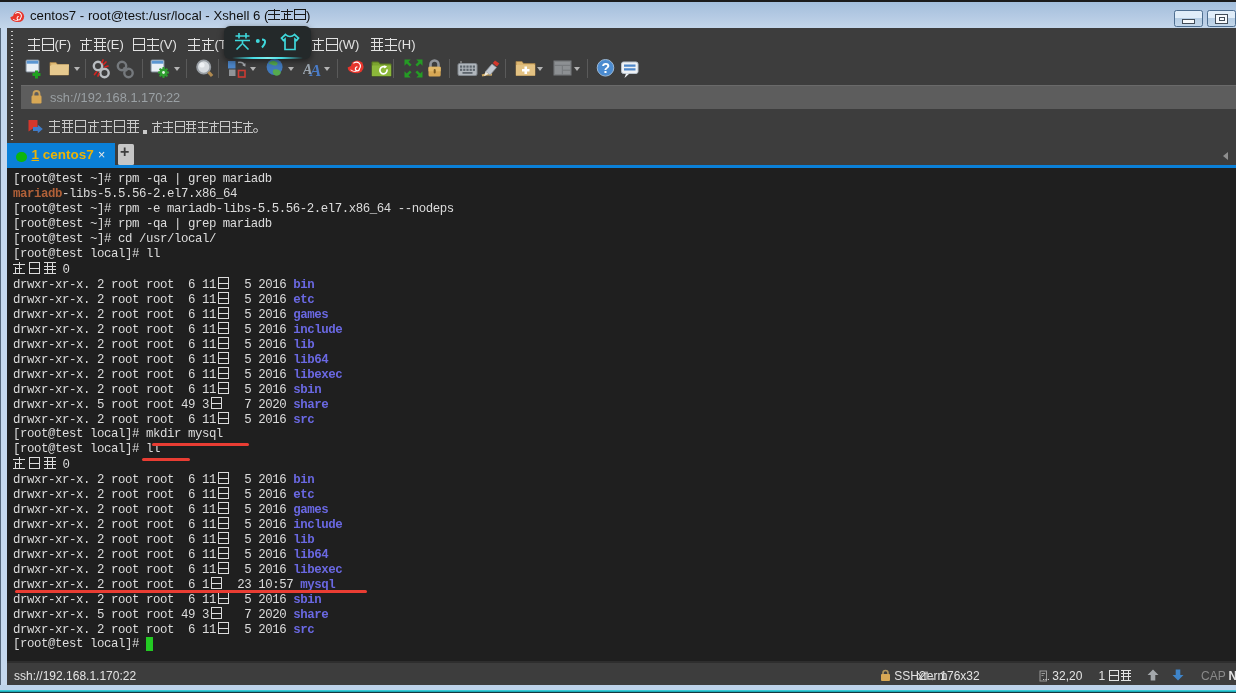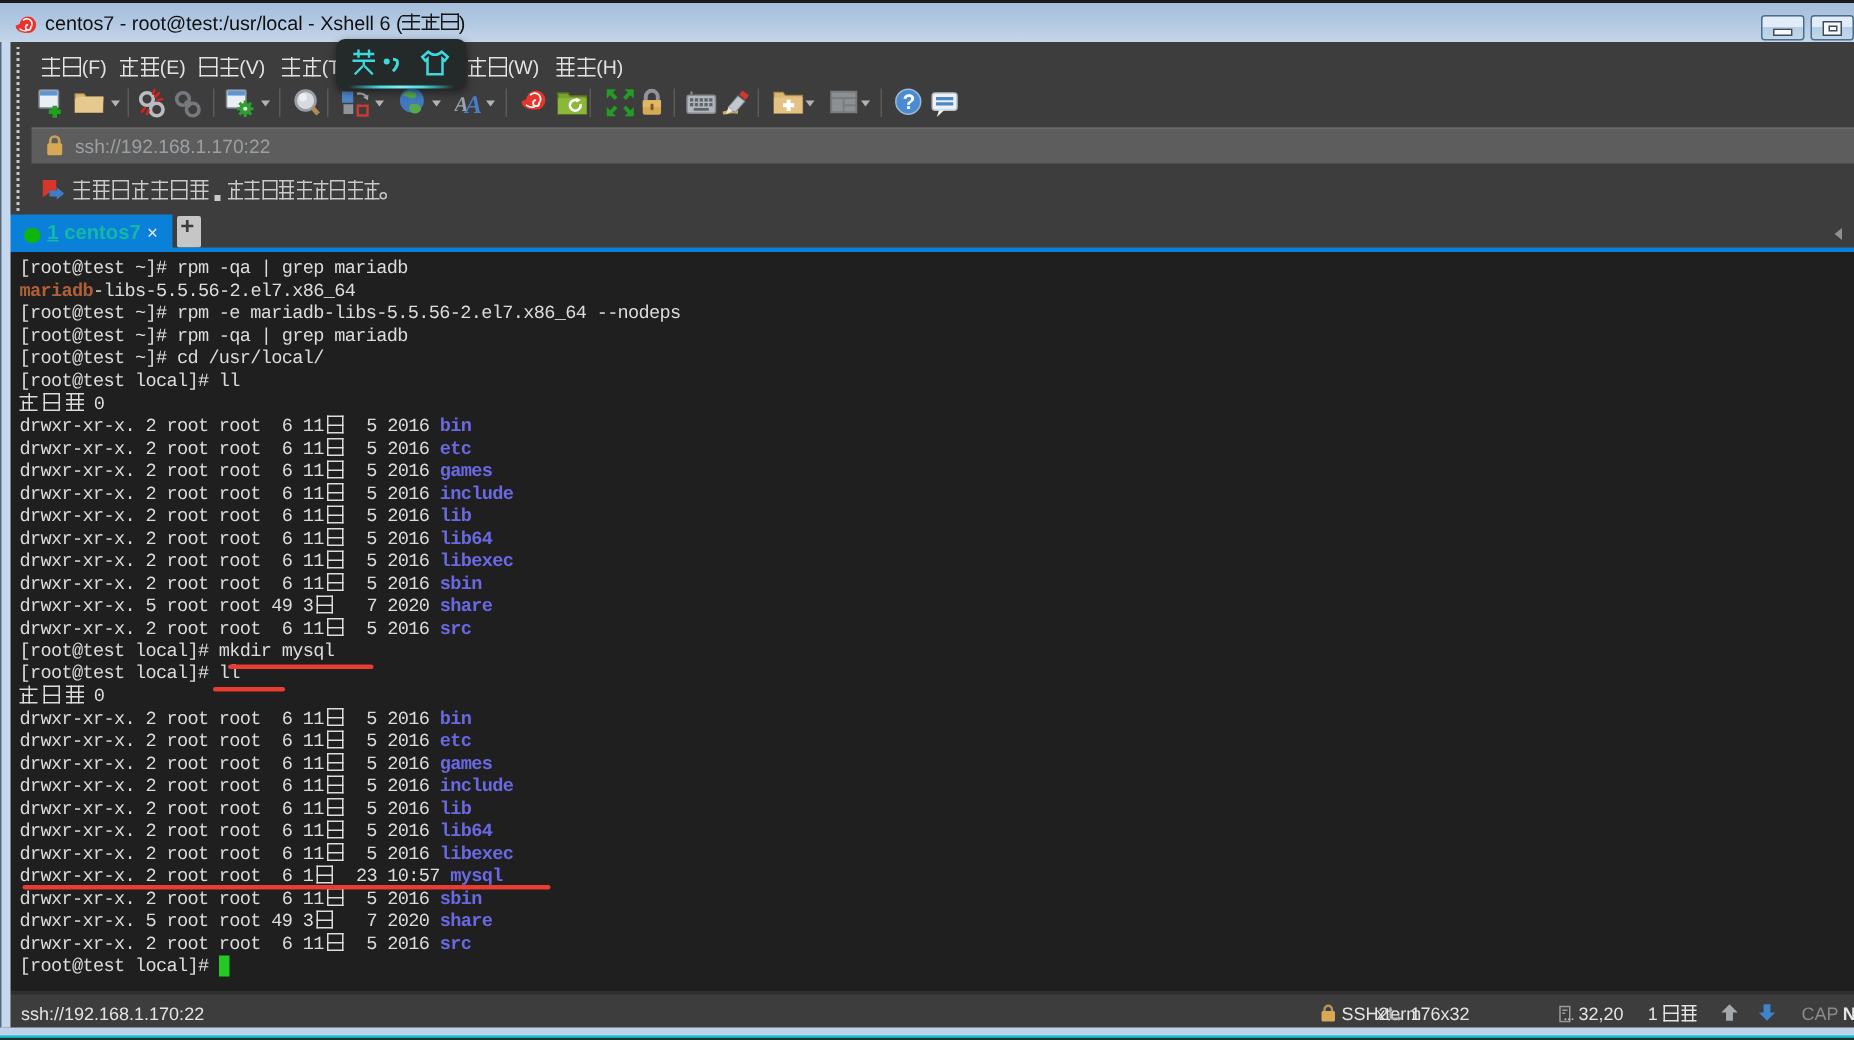--- a/index.html
+++ b/index.html
@@ -219,21 +219,21 @@
 <svg class="abs" style="left:27px;top:119px" width="17" height="16" viewBox="0 0 17 16">
     <path d="M1.5 1 h9 v11.5 l-4.5 -3 -4.5 3z" fill="#d5372c"></path>
     <path d="M6 8 h4.8 v-2.2 l5 4.2 -5 4.2 V12 H6z" fill="#3e7cc8"></path>
   </svg>
 <span class="abs" style="left:48.5px;top:119.5px"><i class="cj cb" style="width:11.5px;height:13px;margin-right:1.6px;vertical-align:1px;color:#c9c9c9;"></i><i class="cj cc" style="width:11.5px;height:13px;margin-right:1.6px;vertical-align:1px;color:#c9c9c9;"></i><i class="cj ca" style="width:11.5px;height:13px;margin-right:1.6px;vertical-align:1px;color:#c9c9c9;"></i><i class="cj cd" style="width:11.5px;height:13px;margin-right:1.6px;vertical-align:1px;color:#c9c9c9;"></i><i class="cj cb" style="width:11.5px;height:13px;margin-right:1.6px;vertical-align:1px;color:#c9c9c9;"></i><i class="cj ca" style="width:11.5px;height:13px;margin-right:1.6px;vertical-align:1px;color:#c9c9c9;"></i><i class="cj cc" style="width:11.5px;height:13px;margin-right:0px;vertical-align:1px;color:#c9c9c9;"></i></span>
 <i class="abs" style="left:143px;top:130px;width:4px;height:3.5px;background:#c9c9c9"></i>
 <span class="abs" style="left:152px;top:120px"><i class="cj cd" style="width:10px;height:12.5px;margin-right:1.4px;vertical-align:1px;color:#c9c9c9;"></i><i class="cj cb" style="width:10px;height:12.5px;margin-right:1.4px;vertical-align:1px;color:#c9c9c9;"></i><i class="cj ca" style="width:10px;height:12.5px;margin-right:1.4px;vertical-align:1px;color:#c9c9c9;"></i><i class="cj cc" style="width:10px;height:12.5px;margin-right:1.4px;vertical-align:1px;color:#c9c9c9;"></i><i class="cj cb" style="width:10px;height:12.5px;margin-right:1.4px;vertical-align:1px;color:#c9c9c9;"></i><i class="cj cd" style="width:10px;height:12.5px;margin-right:1.4px;vertical-align:1px;color:#c9c9c9;"></i><i class="cj ca" style="width:10px;height:12.5px;margin-right:1.4px;vertical-align:1px;color:#c9c9c9;"></i><i class="cj cb" style="width:10px;height:12.5px;margin-right:1.4px;vertical-align:1px;color:#c9c9c9;"></i><i class="cj cd" style="width:10px;height:12.5px;margin-right:0px;vertical-align:1px;color:#c9c9c9;"></i></span>
 <i class="abs" style="left:252.5px;top:127.5px;width:5px;height:5px;border:1.3px solid #c9c9c9;border-radius:50%"></i>
 <div id="tab1" class="abs"></div>
 <span class="abs" style="left:16px;top:151.5px;width:10.5px;height:10.5px;border-radius:50%;background:#0db50d"></span>
-<span class="abs" style="left:31.5px;top:147px;color:#14b8a6;font-size:13.5px;font-weight:bold"><u>1</u> centos7</span>
+<span class="abs" style="left:31.5px;top:147px;color:#eab308;font-size:13.5px;font-weight:bold"><u>1</u> centos7</span>
 <span class="abs" style="left:98px;top:147.5px;color:#e8e8e8;font-size:12.5px">×</span>
 <div id="tabplus" class="abs">
     <span style="position:absolute;left:2.6px;top:-1.5px;font-size:16px;font-weight:bold;color:#3d3d3d">+</span>
   </div>
 <div id="blueline" class="abs"></div>
 <i id="tabarrow" class="abs"></i>
 <div id="term" class="abs">
     <div id="tt"><div>[root@test ~]# rpm -qa | grep mariadb</div><div><span class="m">mariadb</span>-libs-5.5.56-2.el7.x86_64</div><div>[root@test ~]# rpm -e mariadb-libs-5.5.56-2.el7.x86_64 --nodeps</div><div>[root@test ~]# rpm -qa | grep mariadb</div><div>[root@test ~]# cd /usr/local/</div><div>[root@test local]# ll</div><div><i class="cj cd" style="width:11.5px;height:12px;margin-right:4px;vertical-align:-1.5px;color:#dcdcdc;"></i><i class="cj ca" style="width:11.5px;height:12px;margin-right:4px;vertical-align:-1.5px;color:#dcdcdc;"></i><i class="cj cc" style="width:11.5px;height:12px;margin-right:0px;vertical-align:-1.5px;color:#dcdcdc;"></i> 0</div><div>drwxr-xr-x. 2 root root  6 11<i class="cj ca yue"></i>  5 2016 <span class="b">bin</span></div><div>drwxr-xr-x. 2 root root  6 11<i class="cj ca yue"></i>  5 2016 <span class="b">etc</span></div><div>drwxr-xr-x. 2 root root  6 11<i class="cj ca yue"></i>  5 2016 <span class="b">games</span></div><div>drwxr-xr-x. 2 root root  6 11<i class="cj ca yue"></i>  5 2016 <span class="b">include</span></div><div>drwxr-xr-x. 2 root root  6 11<i class="cj ca yue"></i>  5 2016 <span class="b">lib</span></div><div>drwxr-xr-x. 2 root root  6 11<i class="cj ca yue"></i>  5 2016 <span class="b">lib64</span></div><div>drwxr-xr-x. 2 root root  6 11<i class="cj ca yue"></i>  5 2016 <span class="b">libexec</span></div><div>drwxr-xr-x. 2 root root  6 11<i class="cj ca yue"></i>  5 2016 <span class="b">sbin</span></div><div>drwxr-xr-x. 5 root root 49 3<i class="cj ca yue"></i>   7 2020 <span class="b">share</span></div><div>drwxr-xr-x. 2 root root  6 11<i class="cj ca yue"></i>  5 2016 <span class="b">src</span></div><div>[root@test local]# mkdir mysql</div><div>[root@test local]# ll</div><div><i class="cj cd" style="width:11.5px;height:12px;margin-right:4px;vertical-align:-1.5px;color:#dcdcdc;"></i><i class="cj ca" style="width:11.5px;height:12px;margin-right:4px;vertical-align:-1.5px;color:#dcdcdc;"></i><i class="cj cc" style="width:11.5px;height:12px;margin-right:0px;vertical-align:-1.5px;color:#dcdcdc;"></i> 0</div><div>drwxr-xr-x. 2 root root  6 11<i class="cj ca yue"></i>  5 2016 <span class="b">bin</span></div><div>drwxr-xr-x. 2 root root  6 11<i class="cj ca yue"></i>  5 2016 <span class="b">etc</span></div><div>drwxr-xr-x. 2 root root  6 11<i class="cj ca yue"></i>  5 2016 <span class="b">games</span></div><div>drwxr-xr-x. 2 root root  6 11<i class="cj ca yue"></i>  5 2016 <span class="b">include</span></div><div>drwxr-xr-x. 2 root root  6 11<i class="cj ca yue"></i>  5 2016 <span class="b">lib</span></div><div>drwxr-xr-x. 2 root root  6 11<i class="cj ca yue"></i>  5 2016 <span class="b">lib64</span></div><div>drwxr-xr-x. 2 root root  6 11<i class="cj ca yue"></i>  5 2016 <span class="b">libexec</span></div><div>drwxr-xr-x. 2 root root  6 1<i class="cj ca yue"></i>  23 10:57 <span class="b">mysql</span></div><div>drwxr-xr-x. 2 root root  6 11<i class="cj ca yue"></i>  5 2016 <span class="b">sbin</span></div><div>drwxr-xr-x. 5 root root 49 3<i class="cj ca yue"></i>   7 2020 <span class="b">share</span></div><div>drwxr-xr-x. 2 root root  6 11<i class="cj ca yue"></i>  5 2016 <span class="b">src</span></div><div>[root@test local]# <span class="cur"></span></div></div>
     <div class="redln" style="left:145px;top:274.5px;width:96.5px"></div>
     <div class="redln" style="left:134.5px;top:289.5px;width:48px"></div>

